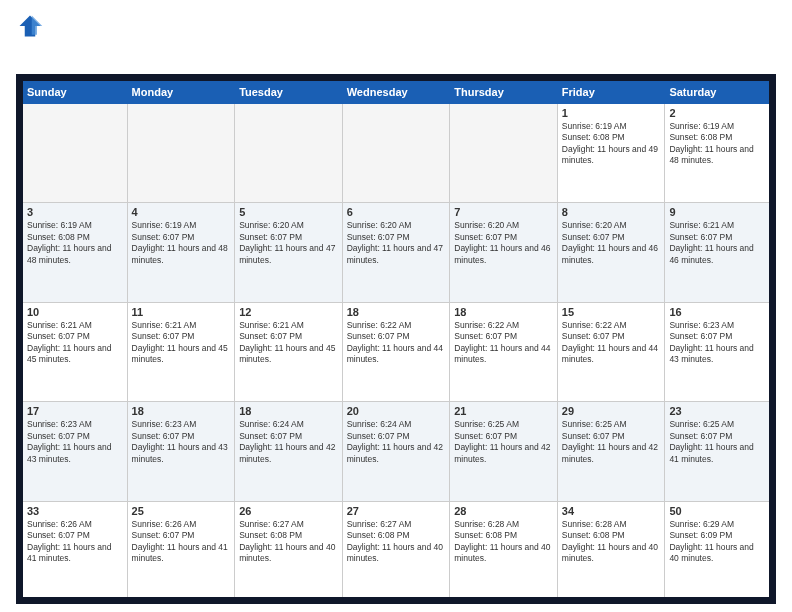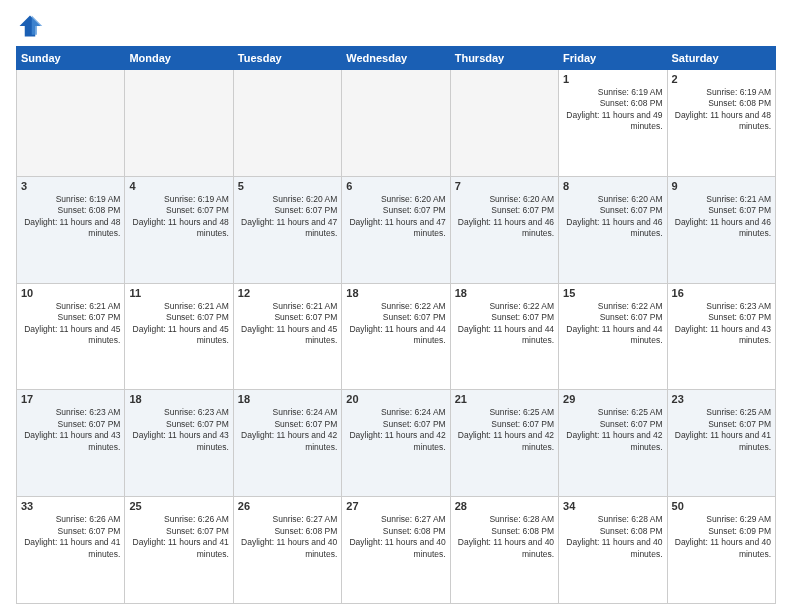--- a/index.html
+++ b/index.html
@@ -55,24 +55,25 @@
       font-weight: bold;
       color: #333;
       line-height: 1.1;
     }
     .subtitle {
       font-size: 14px;
       color: #555;
     }
     .calendar {
       flex: 1;
-      border: 1px solid #0f172a;
+      border: 7px solid #0f172a;
       border-collapse: collapse;
       width: 100%;
       table-layout: fixed;
+      margin-top: 28px;
     }
     .calendar th {
       background: #1a5fb4;
       color: #fff;
       font-size: 11px;
       font-weight: bold;
       padding: 5px 4px;
       text-align: left;
       border: 1px solid #1a5fb4;
     }
@@ -91,21 +92,20 @@
     .day-num {
       font-size: 11px;
       font-weight: bold;
       display: block;
       margin-bottom: 2px;
     }
     .day-info {
       font-size: 8.5px;
       line-height: 1.35;
       color: #333;
-      text-align: right;
     }
     .row-alt td {
       background: #f0f4f8;
     }
   </style>
 </head>
 <body>
 
 <div class="page">
   <div class="header">

